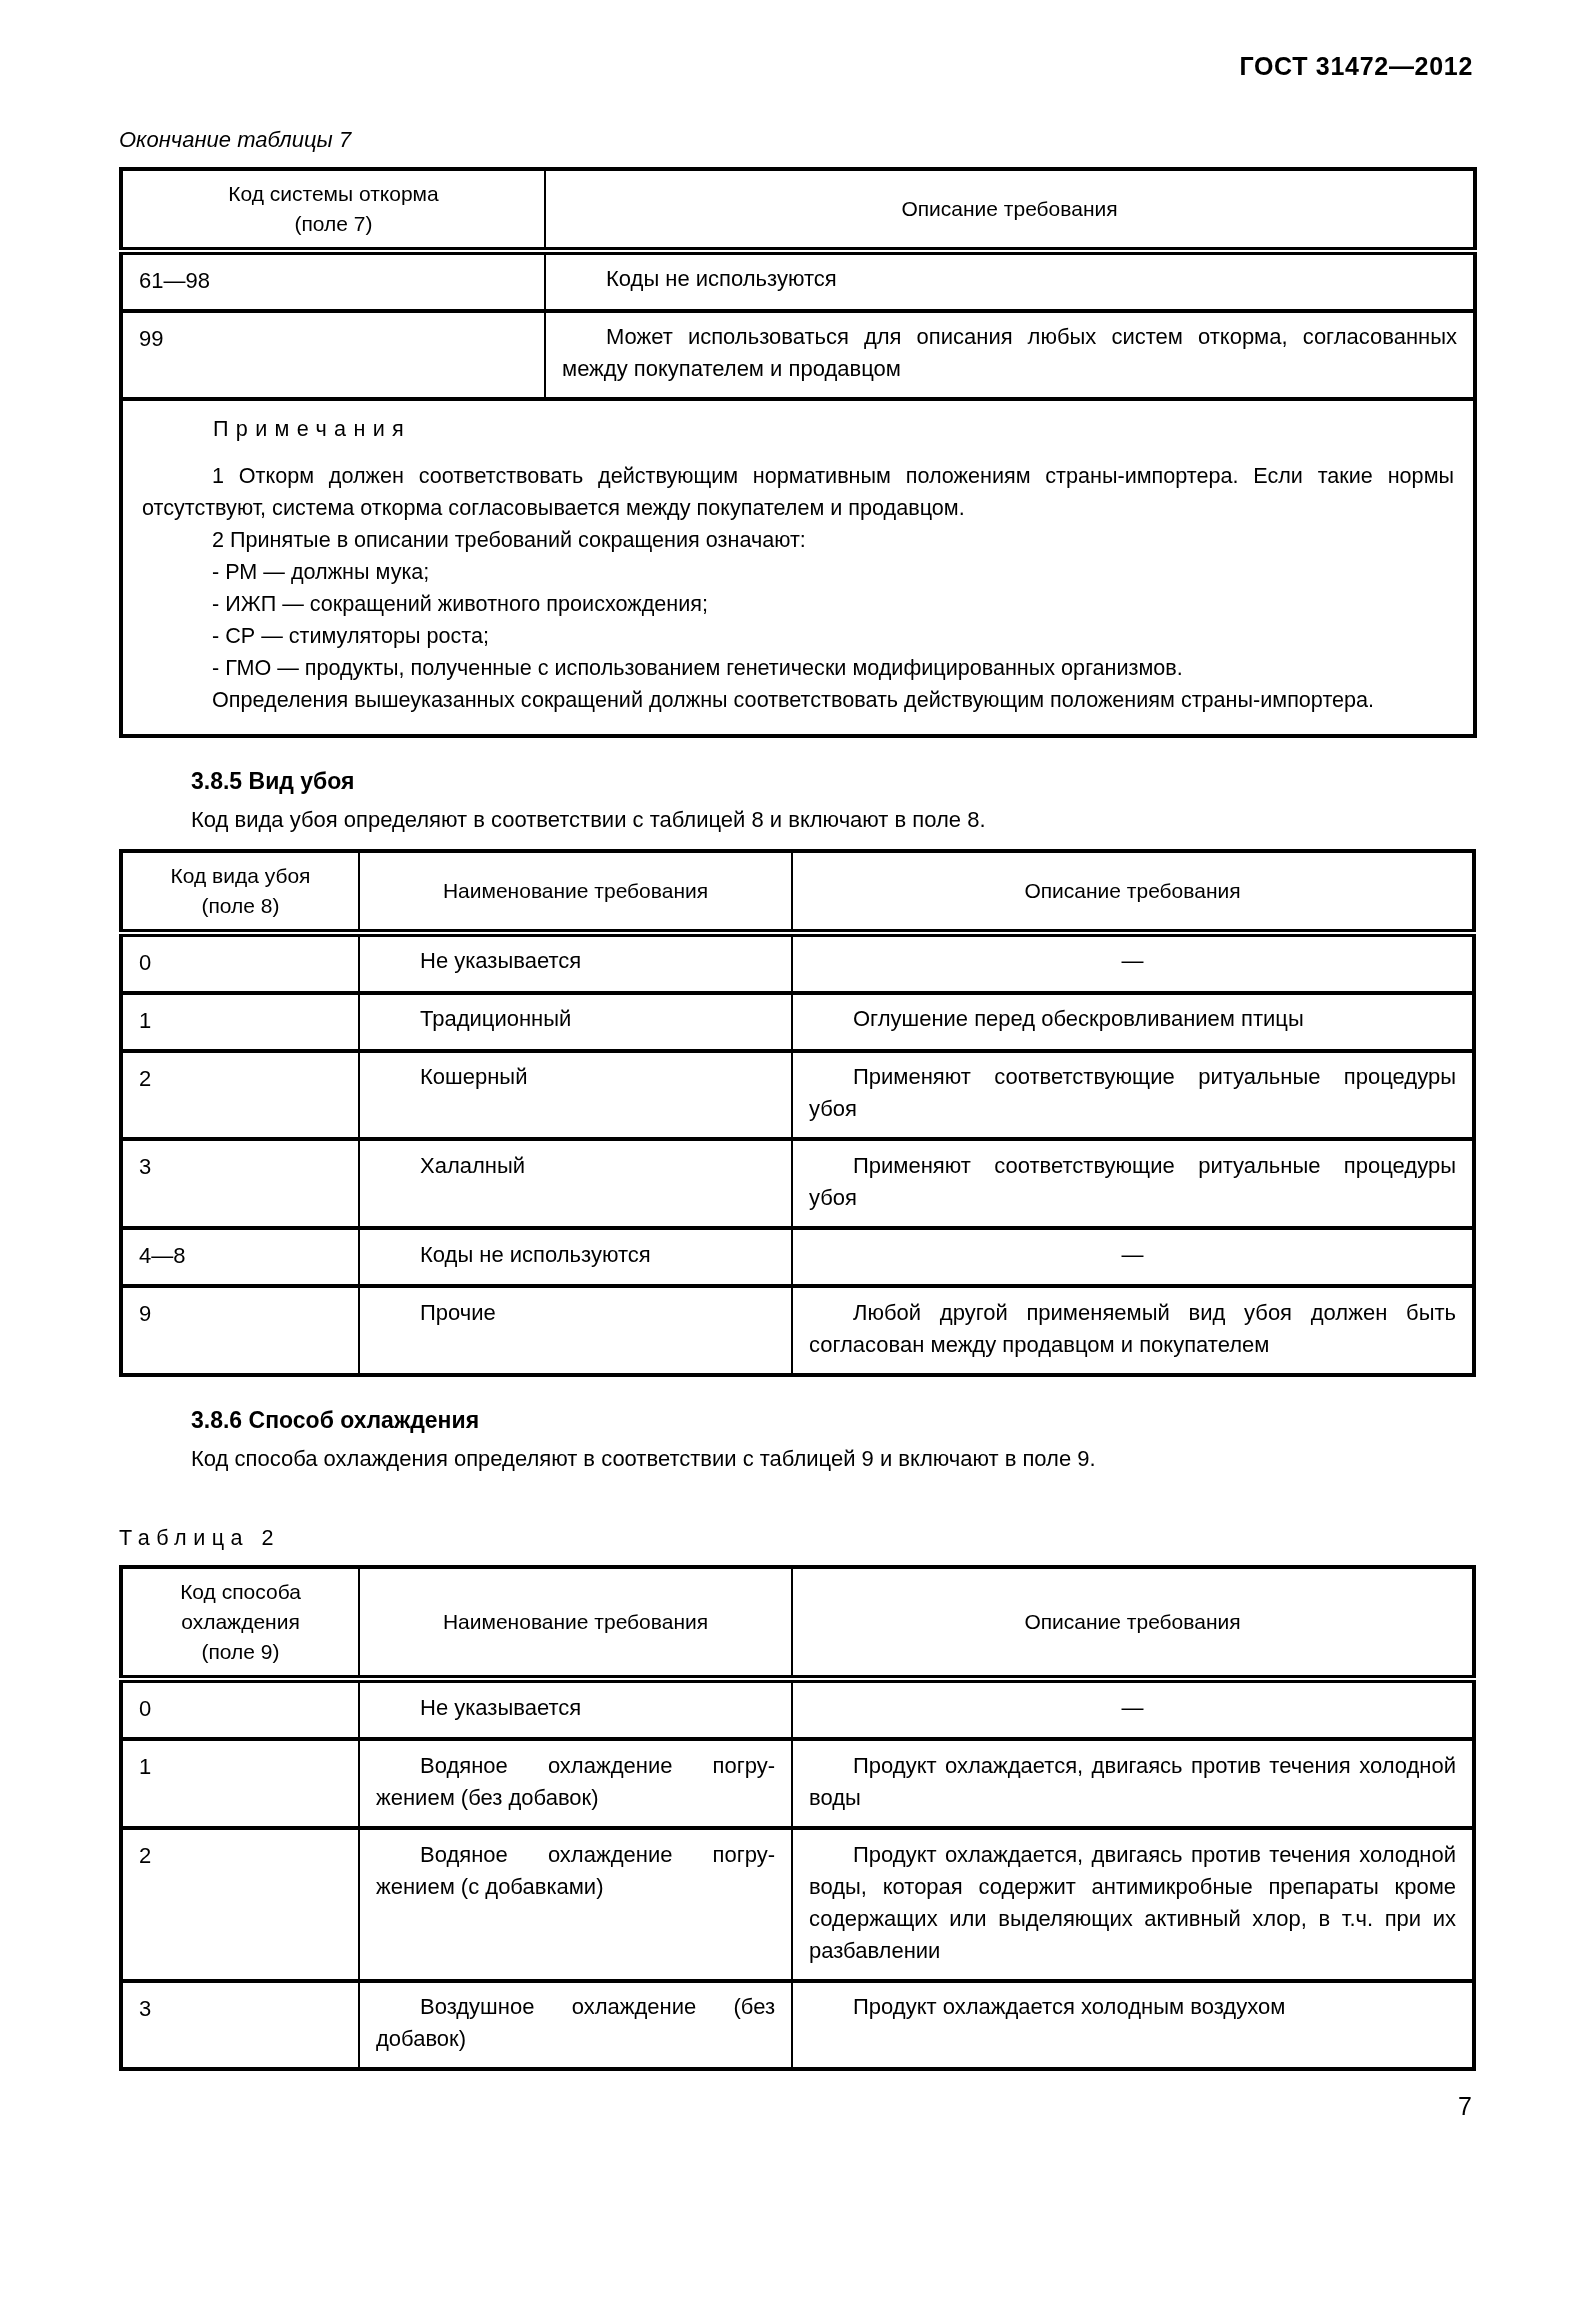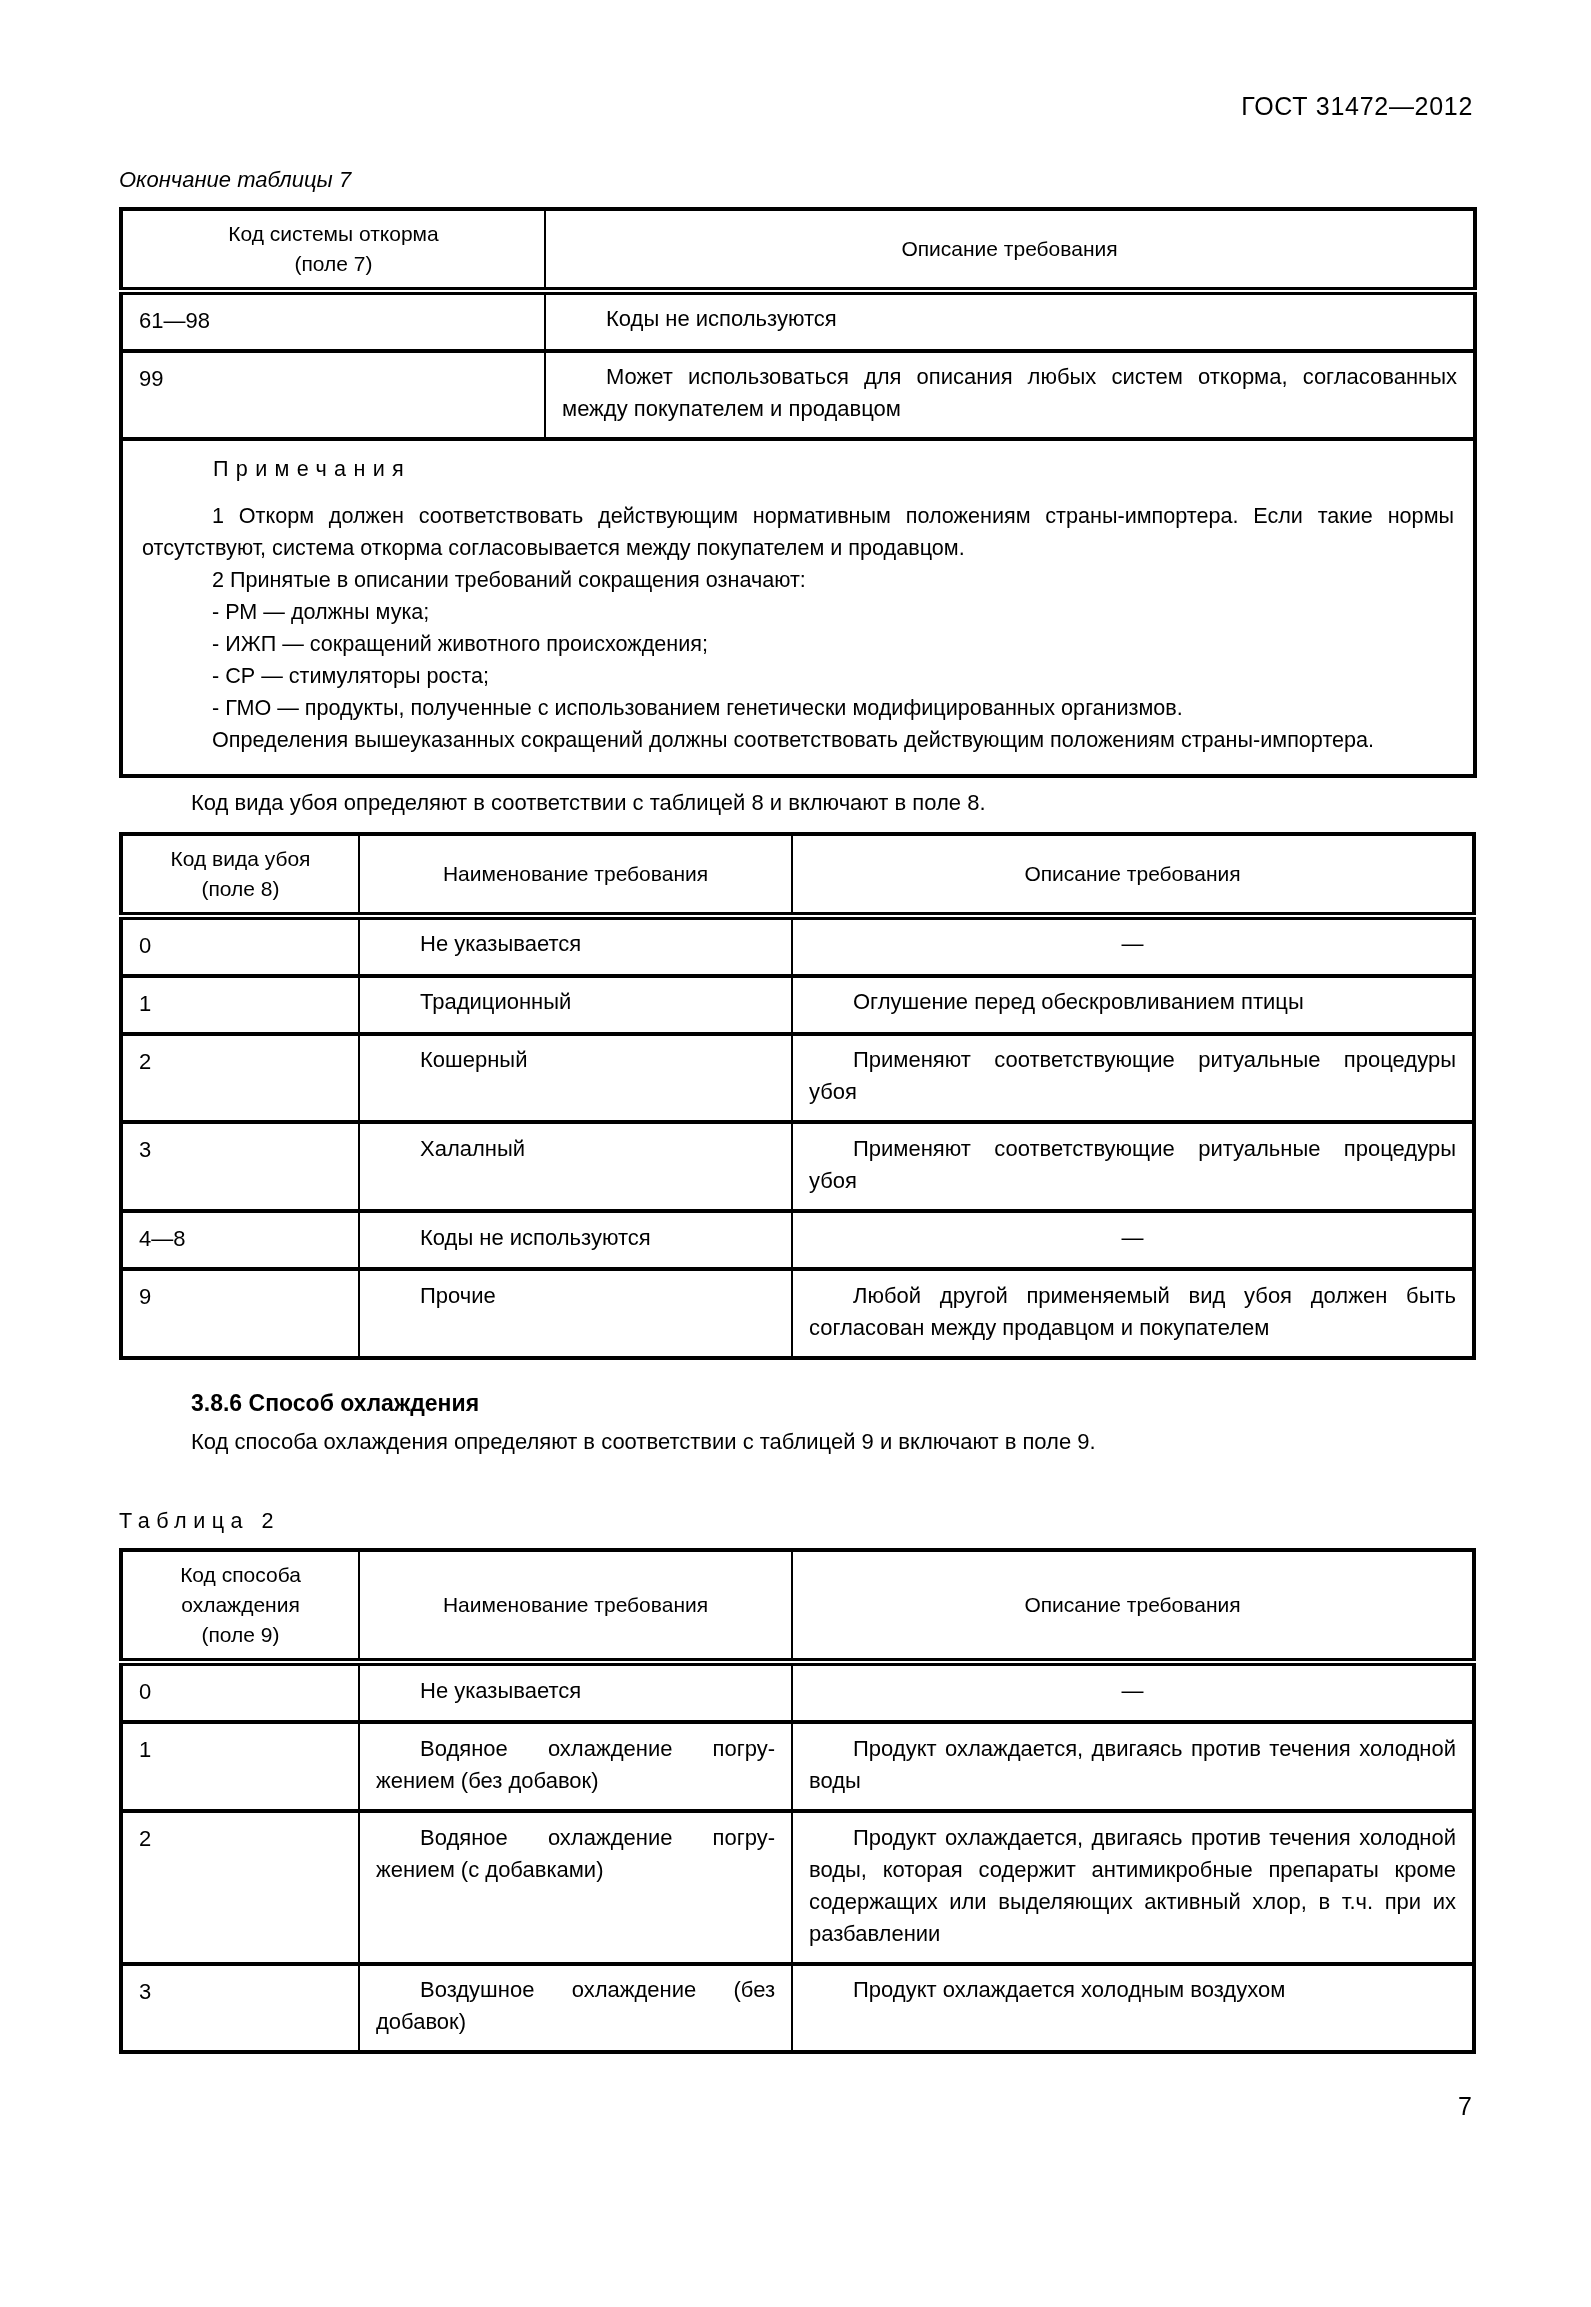--- a/index.html
+++ b/index.html
@@ -11,24 +11,24 @@
     background: #ffffff;
     color: #000;
     font-family: "Liberation Sans", "DejaVu Sans", sans-serif;
     overflow: hidden;
   }
   .content {
     margin-left: 119px;
     width: 1354px;
   }
   .doc-header {
-    padding-top: 92px;
+    padding-top: 52px;
     text-align: right;
     font-size: 25px;
-    font-weight: normal;
+    font-weight: bold;
     letter-spacing: 0.7px;
   }
   .caption-italic {
     margin-top: 46px;
     font-style: italic;
     font-size: 22px;
   }
   table {
     border-collapse: collapse;
     table-layout: fixed;
@@ -147,20 +147,21 @@
             <p class="note-item">- РМ — должны мука;</p>
             <p class="note-item">- ИЖП — сокращений животного происхождения;</p>
             <p class="note-item">- СР — стимуляторы роста;</p>
             <p class="note-item">- ГМО — продукты, полученные с использованием генетически модифицированных организмов.</p>
             <p class="note-item">Определения вышеуказанных сокращений должны соответствовать действующим положениям стра­ны-импортера.</p>
           </td>
         </tr>
       </tbody>
     </table>
 
+    <div class="section-heading">3.8.5 Вид убоя</div>
     <p class="section-body">Код вида убоя определяют в соответствии с таблицей 8 и включают в поле 8.</p>
 
 
     <table class="tbl">
       <colgroup>
           <col class="t-c1">
           <col class="t-c2">
           <col class="t-c3">
         </colgroup>
       <thead>

